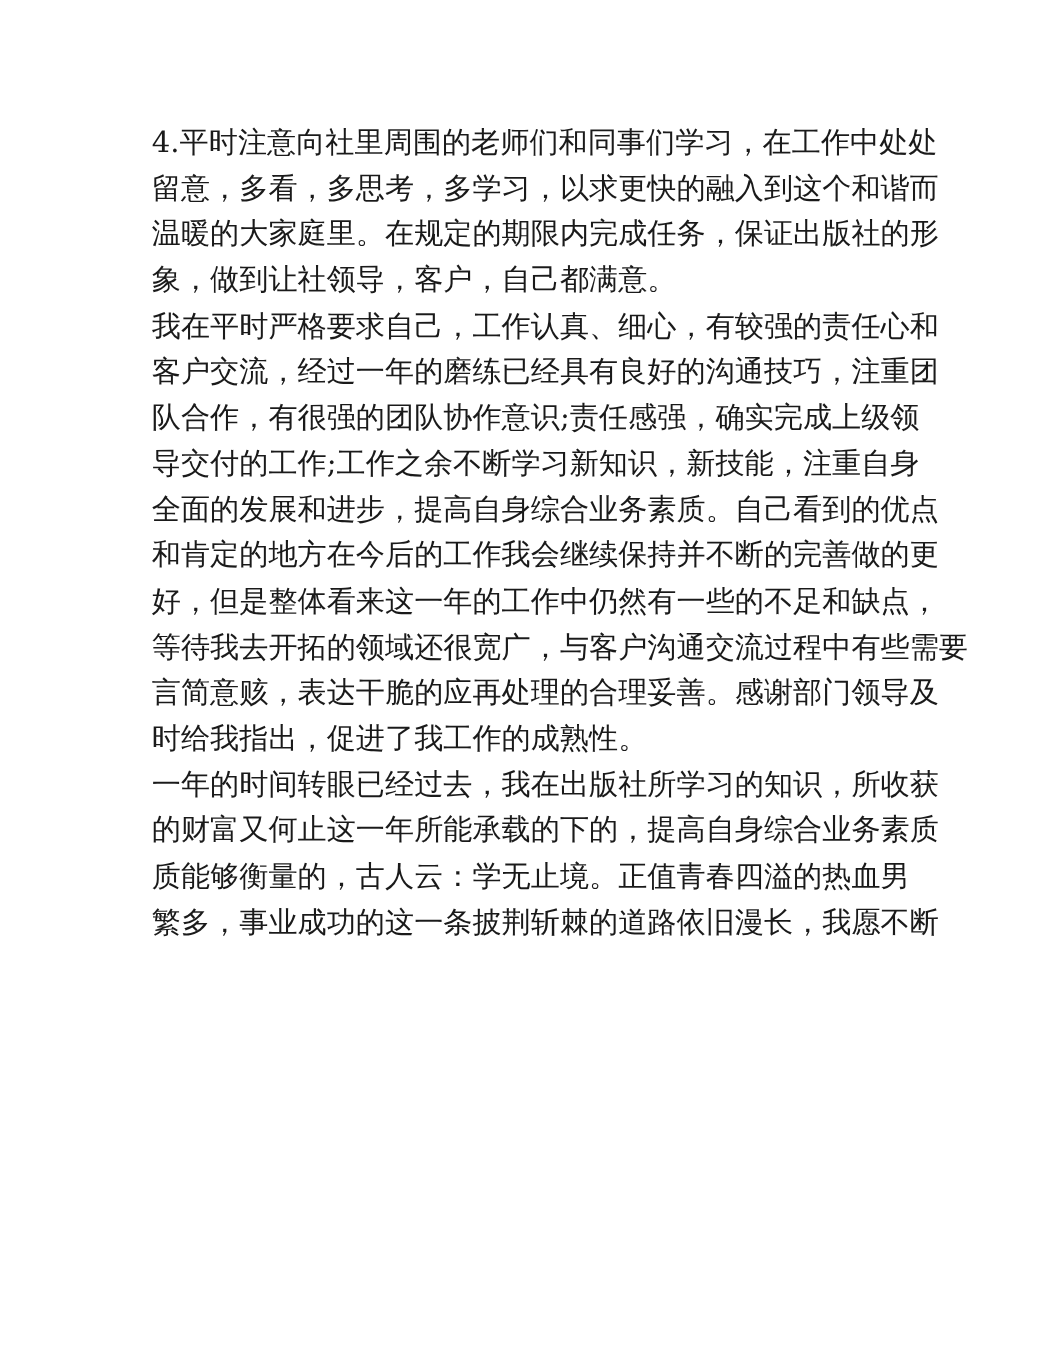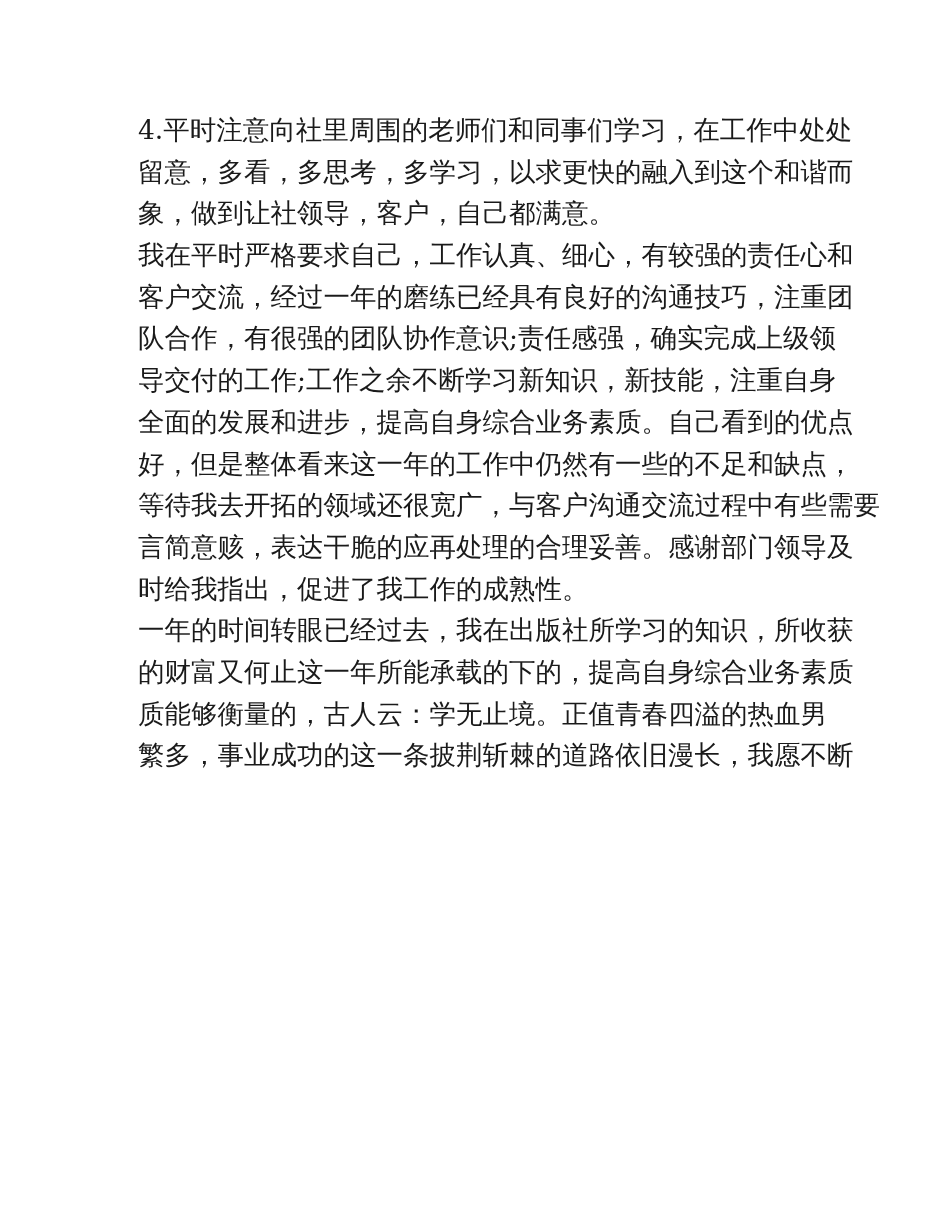--- a/index.html
+++ b/index.html
@@ -39,29 +39,31 @@
   </style>
 </head>
 <body>
 
 <div class="page">
   <div class="content">
 
     <div class="paragraph">
       <span class="line">4.平时注意向社里周围的老师们和同事们学习，在工作中处处</span>
       <span class="line">留意，多看，多思考，多学习，以求更快的融入到这个和谐而</span>
+      <span class="line">温暖的大家庭里。在规定的期限内完成任务，保证出版社的形</span>
       <span class="line">象，做到让社领导，客户，自己都满意。</span>
     </div>
 
     <div class="paragraph">
       <span class="line">我在平时严格要求自己，工作认真、细心，有较强的责任心和</span>
       <span class="line">客户交流，经过一年的磨练已经具有良好的沟通技巧，注重团</span>
       <span class="line">队合作，有很强的团队协作意识;责任感强，确实完成上级领</span>
       <span class="line">导交付的工作;工作之余不断学习新知识，新技能，注重自身</span>
       <span class="line">全面的发展和进步，提高自身综合业务素质。自己看到的优点</span>
+      <span class="line">和肯定的地方在今后的工作我会继续保持并不断的完善做的更</span>
       <span class="line">好，但是整体看来这一年的工作中仍然有一些的不足和缺点，</span>
       <span class="line">等待我去开拓的领域还很宽广，与客户沟通交流过程中有些需要</span>
       <span class="line">言简意赅，表达干脆的应再处理的合理妥善。感谢部门领导及</span>
       <span class="line">时给我指出，促进了我工作的成熟性。</span>
     </div>
 
     <div class="paragraph">
       <span class="line">一年的时间转眼已经过去，我在出版社所学习的知识，所收获</span>
       <span class="line">的财富又何止这一年所能承载的下的，提高自身综合业务素质</span>
       <span class="line">质能够衡量的，古人云：学无止境。正值青春四溢的热血男</span>

